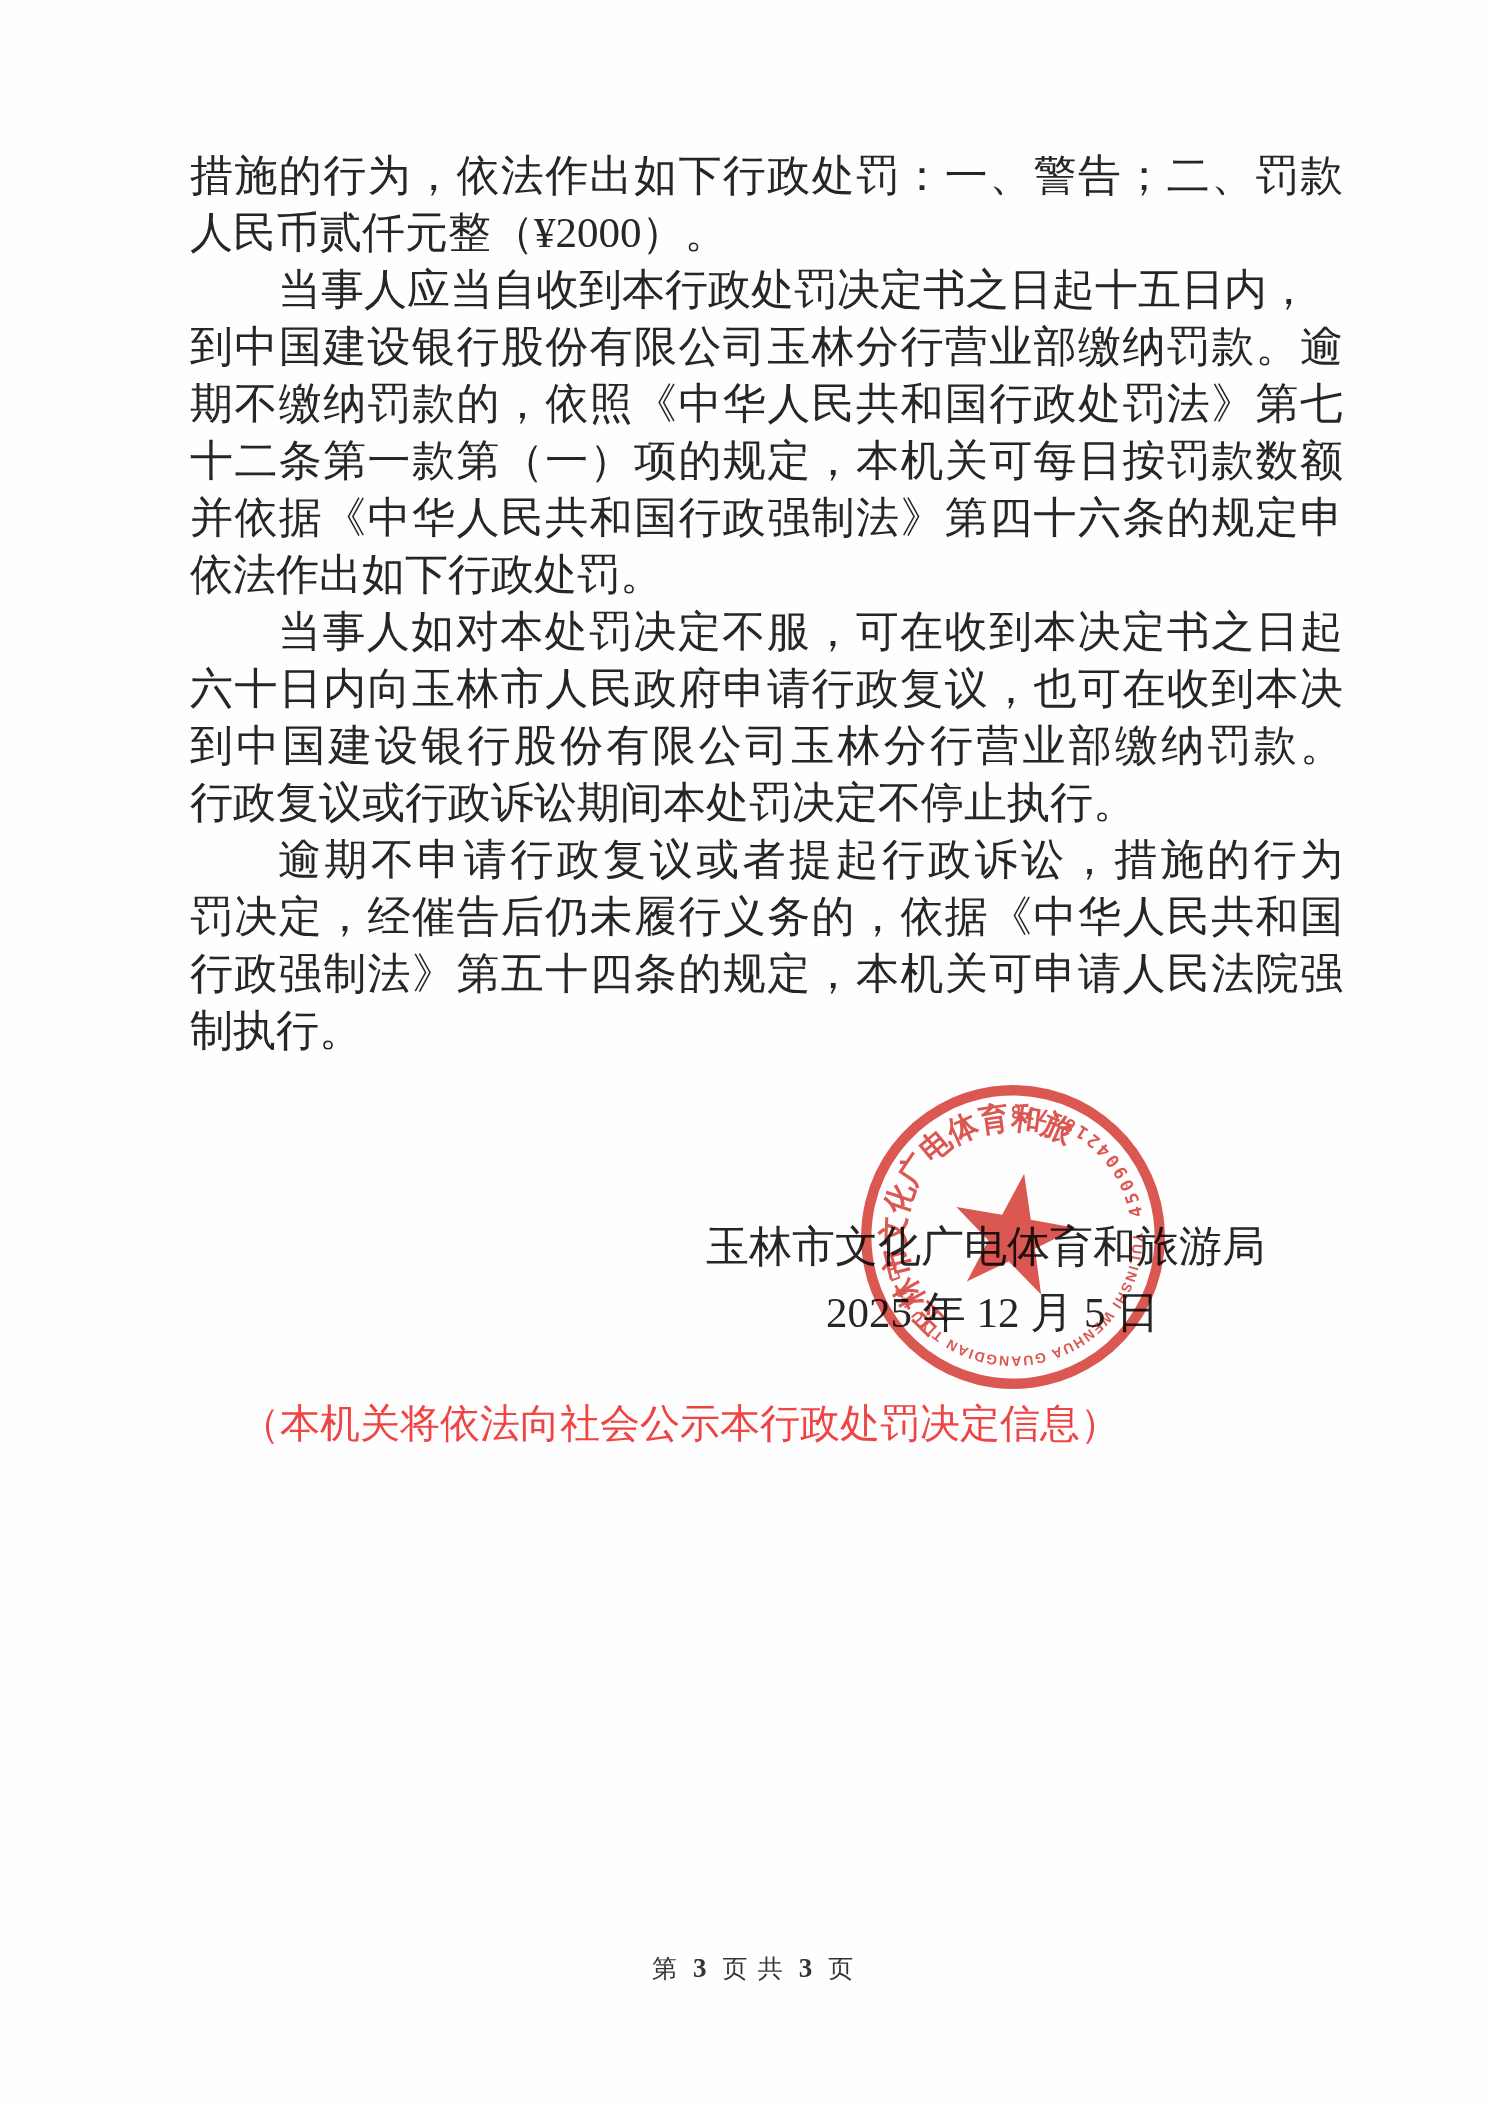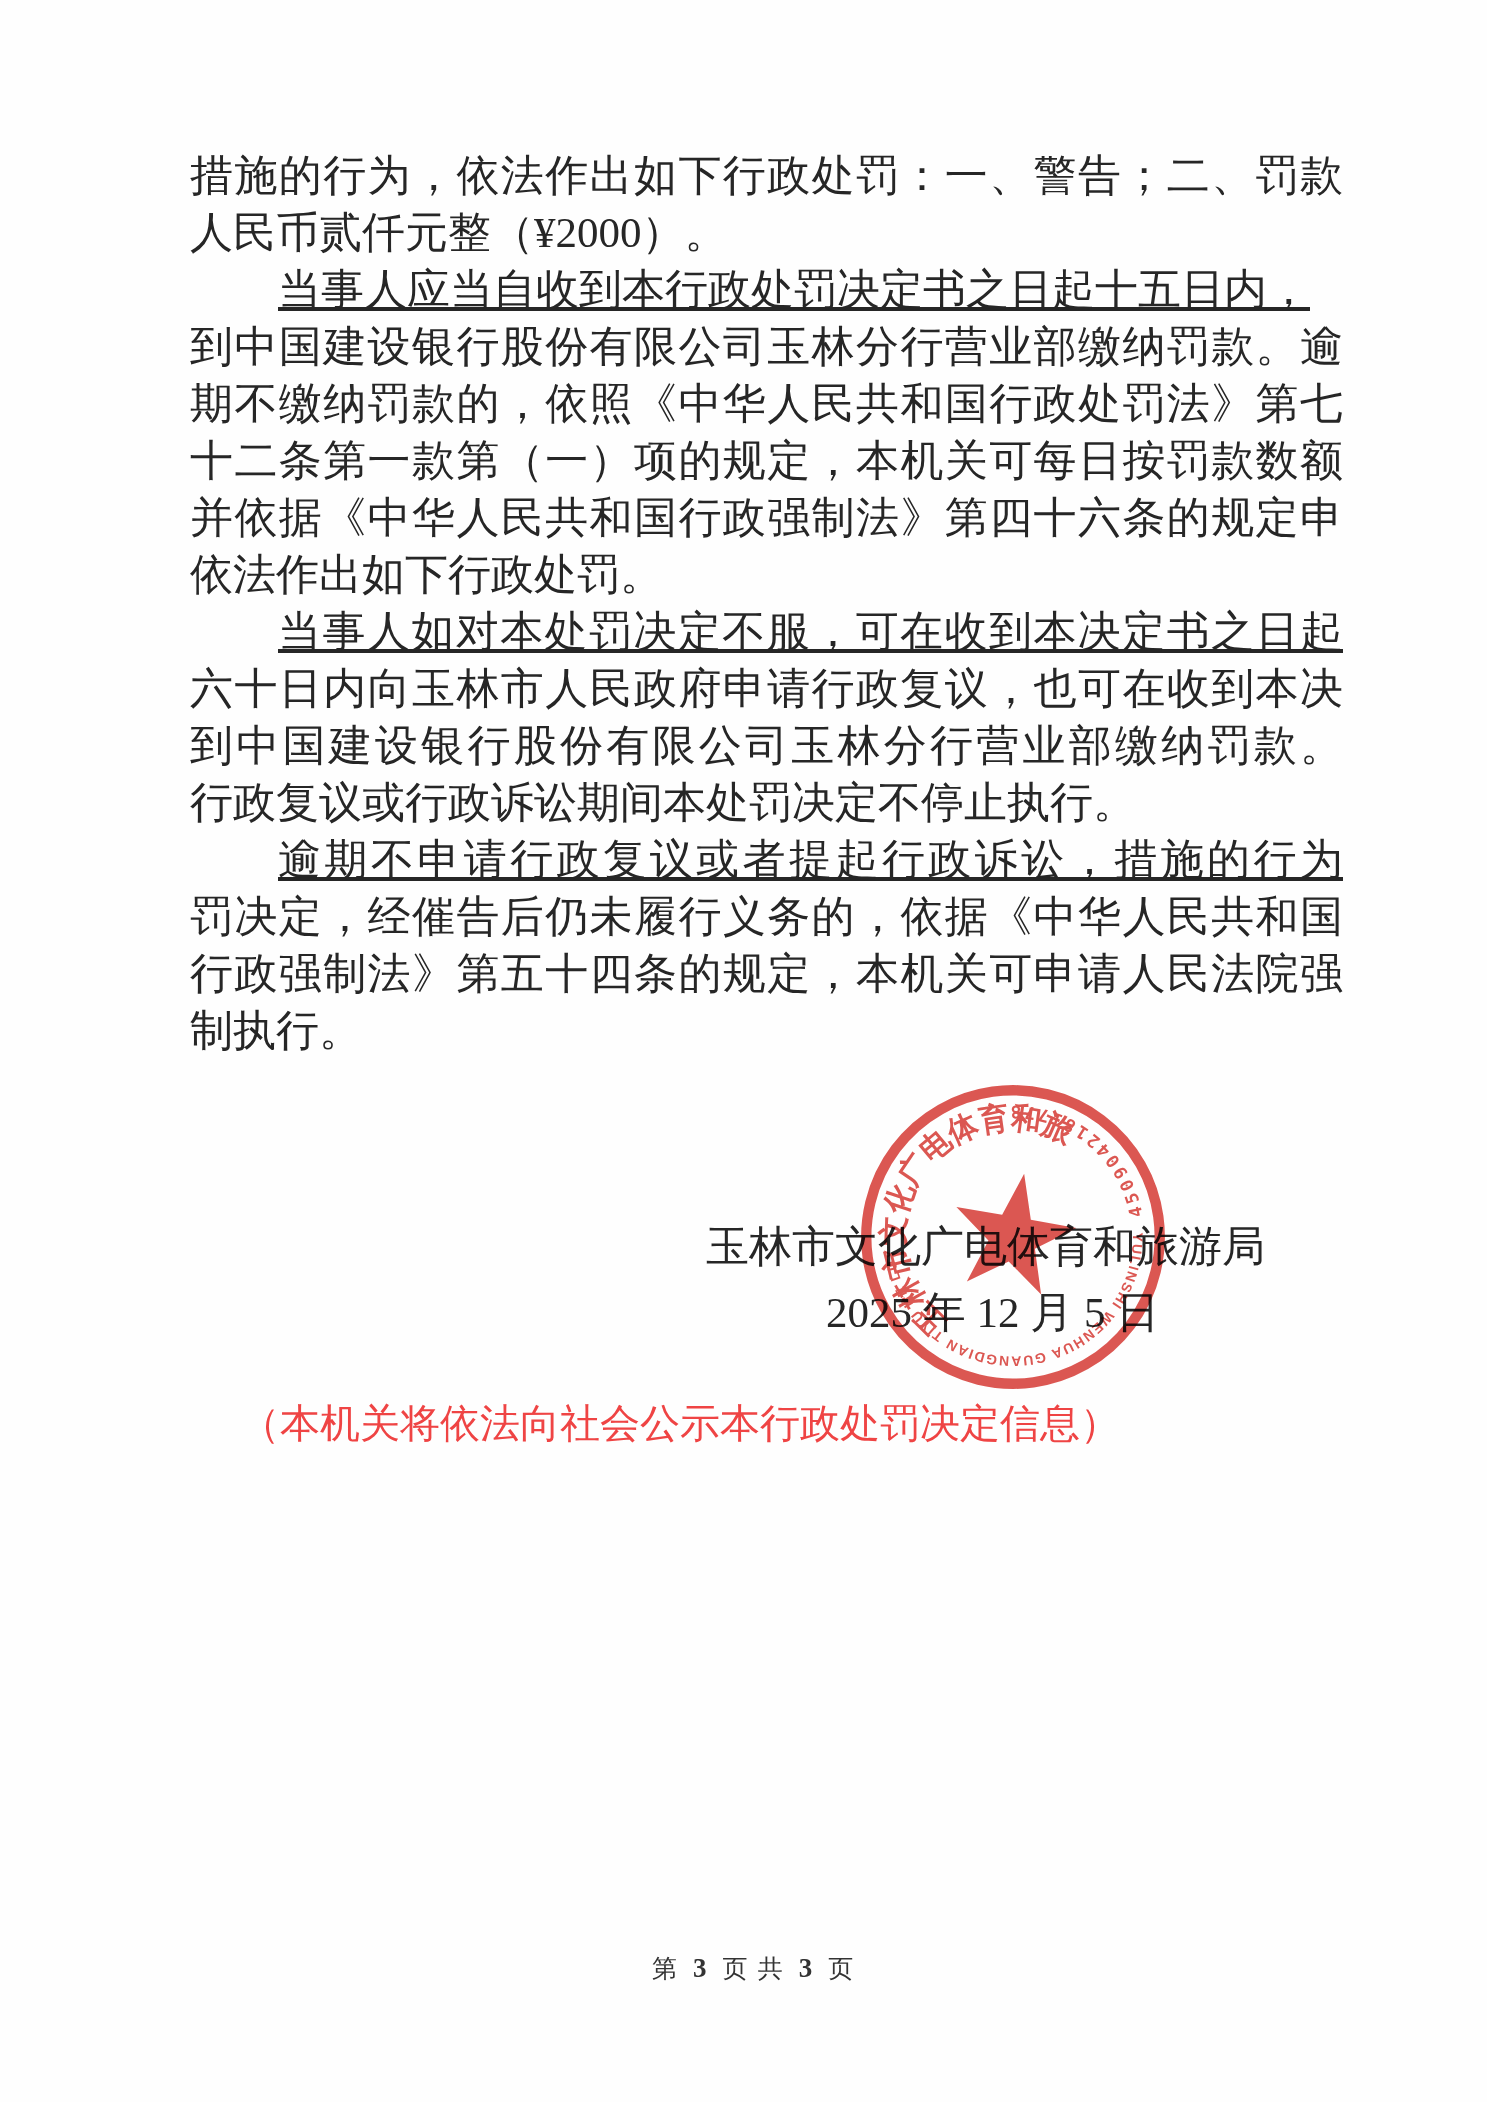--- a/index.html
+++ b/index.html
@@ -12,21 +12,21 @@
   .page{position:absolute;inset:0;background:#fefefe;}
   .textblock{
     position:absolute;left:190px;top:147px;width:1153px;
   }
   .line{
     font-size:43px;line-height:57px;height:57px;
     text-align:justify;text-align-last:left;
     white-space:nowrap;color:#262626;
   }
   .line.fill{text-align-last:justify;white-space:normal;}
-  .line.indent{text-indent:88px;text-decoration:underline;}
+  .line.indent{text-indent:88px;}
   .signature{
     position:absolute;left:706px;top:1218px;width:570px;
     font-size:43px;line-height:57px;color:#262626;text-align:left;
     white-space:nowrap;
   }
   .sigdate{
     position:absolute;left:826px;top:1284px;
     font-size:43px;line-height:57px;color:#262626;white-space:nowrap;
   }
   .note{

